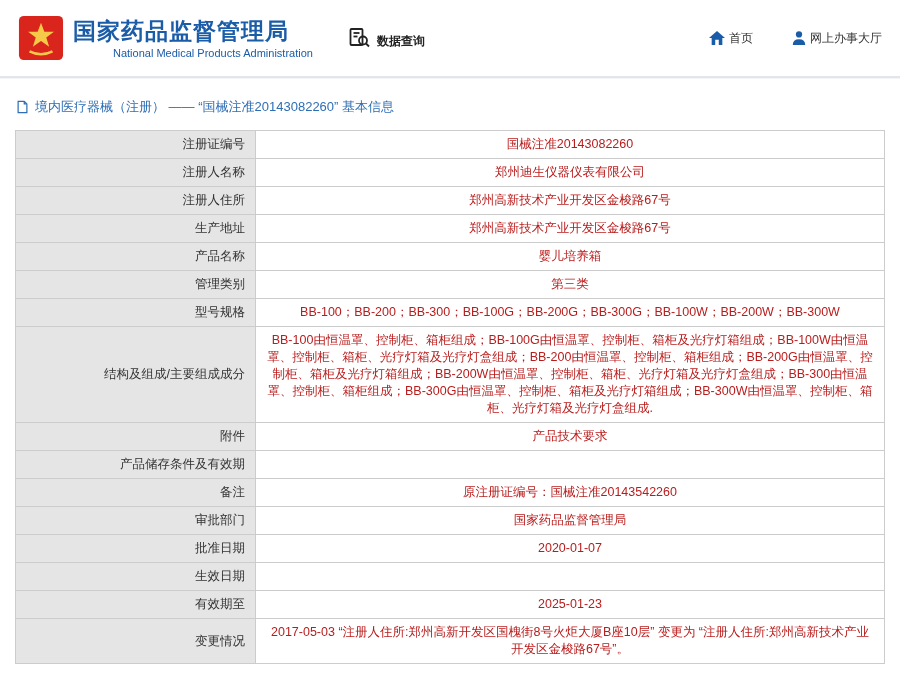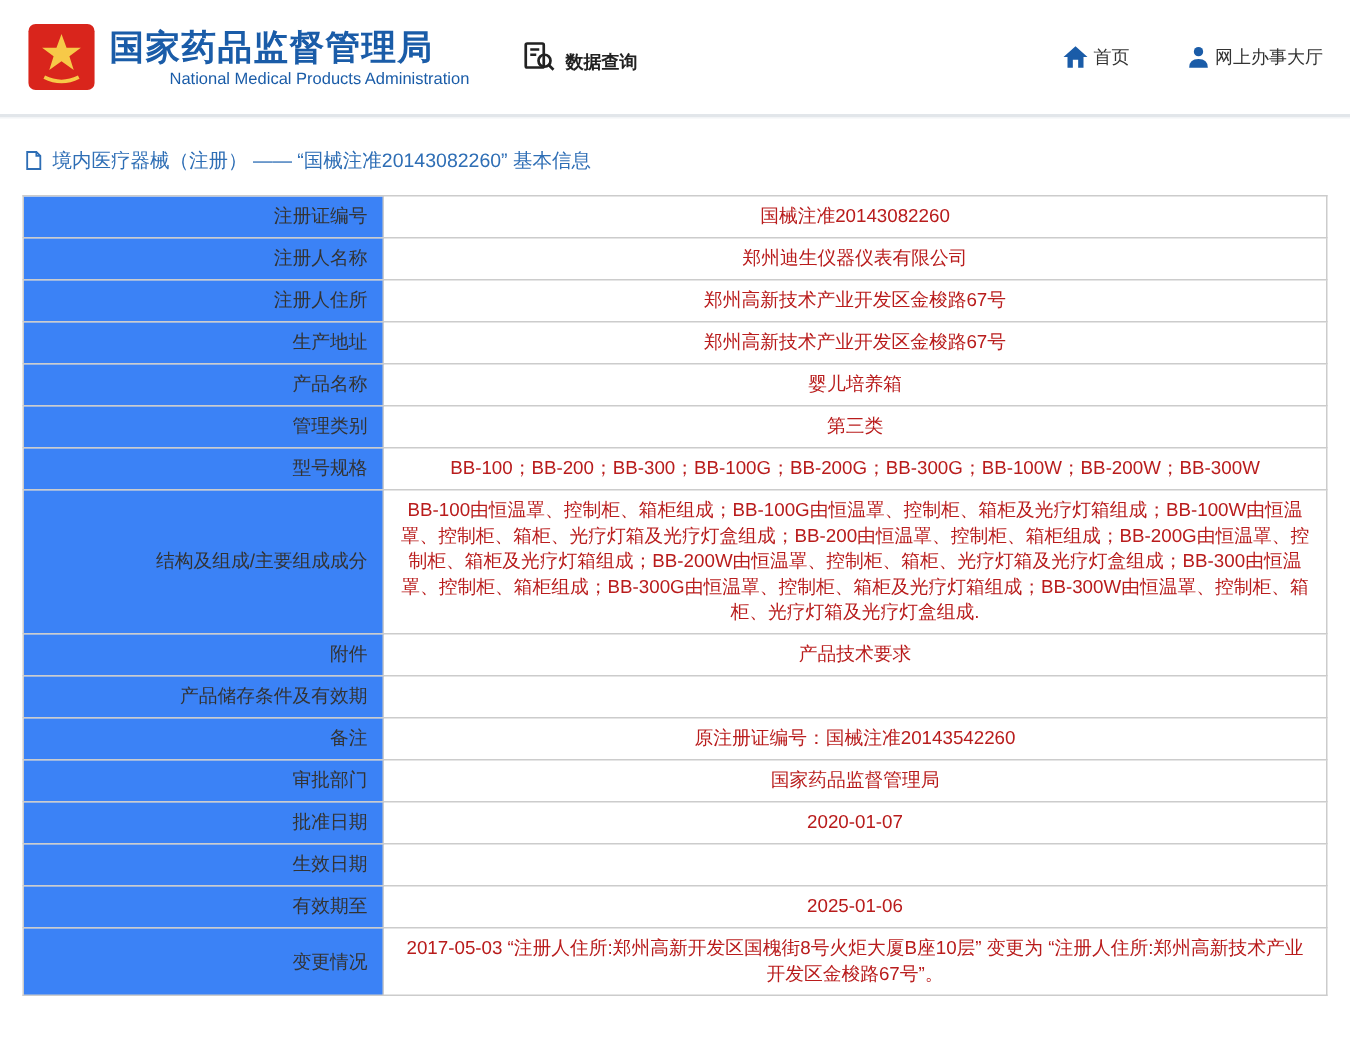--- a/index.html
+++ b/index.html
@@ -77,21 +77,21 @@
     border: 1px solid #cccccc;
     padding: 5px 10px;
     line-height: 17px;
     vertical-align: middle;
     word-break: break-all;
   }
   td.label-cell {
     width: 240px;
     text-align: right;
     color: #333;
-    background: #3b82f6;
+    background: #e5e5e5;
   }
   td.value-cell { text-align: center; color: #b91c1c; padding-left: 12px; }
   tr.sr td { height: 26px; }
   .icon-inline { display: inline-flex; vertical-align: middle; }
 </style>
 </head>
 <body>
 
 <div class="topbar">
   <div class="brand">
@@ -206,21 +206,21 @@
       <tr class="sr">
         <td class="label-cell">批准日期</td>
         <td class="value-cell">2020-01-07</td>
       </tr>
       <tr class="sr">
         <td class="label-cell">生效日期</td>
         <td class="value-cell"></td>
       </tr>
       <tr class="sr">
         <td class="label-cell">有效期至</td>
-        <td class="value-cell">2025-01-06</td>
+        <td class="value-cell">2025-01-23</td>
       </tr>
       <tr>
         <td class="label-cell">变更情况</td>
         <td class="value-cell">2017-05-03 “注册人住所:郑州高新开发区国槐街8号火炬大厦B座10层” 变更为 “注册人住所:郑州高新技术产业开发区金梭路67号”。</td>
       </tr>
 
     </tbody>
   </table>
 </div>
 

